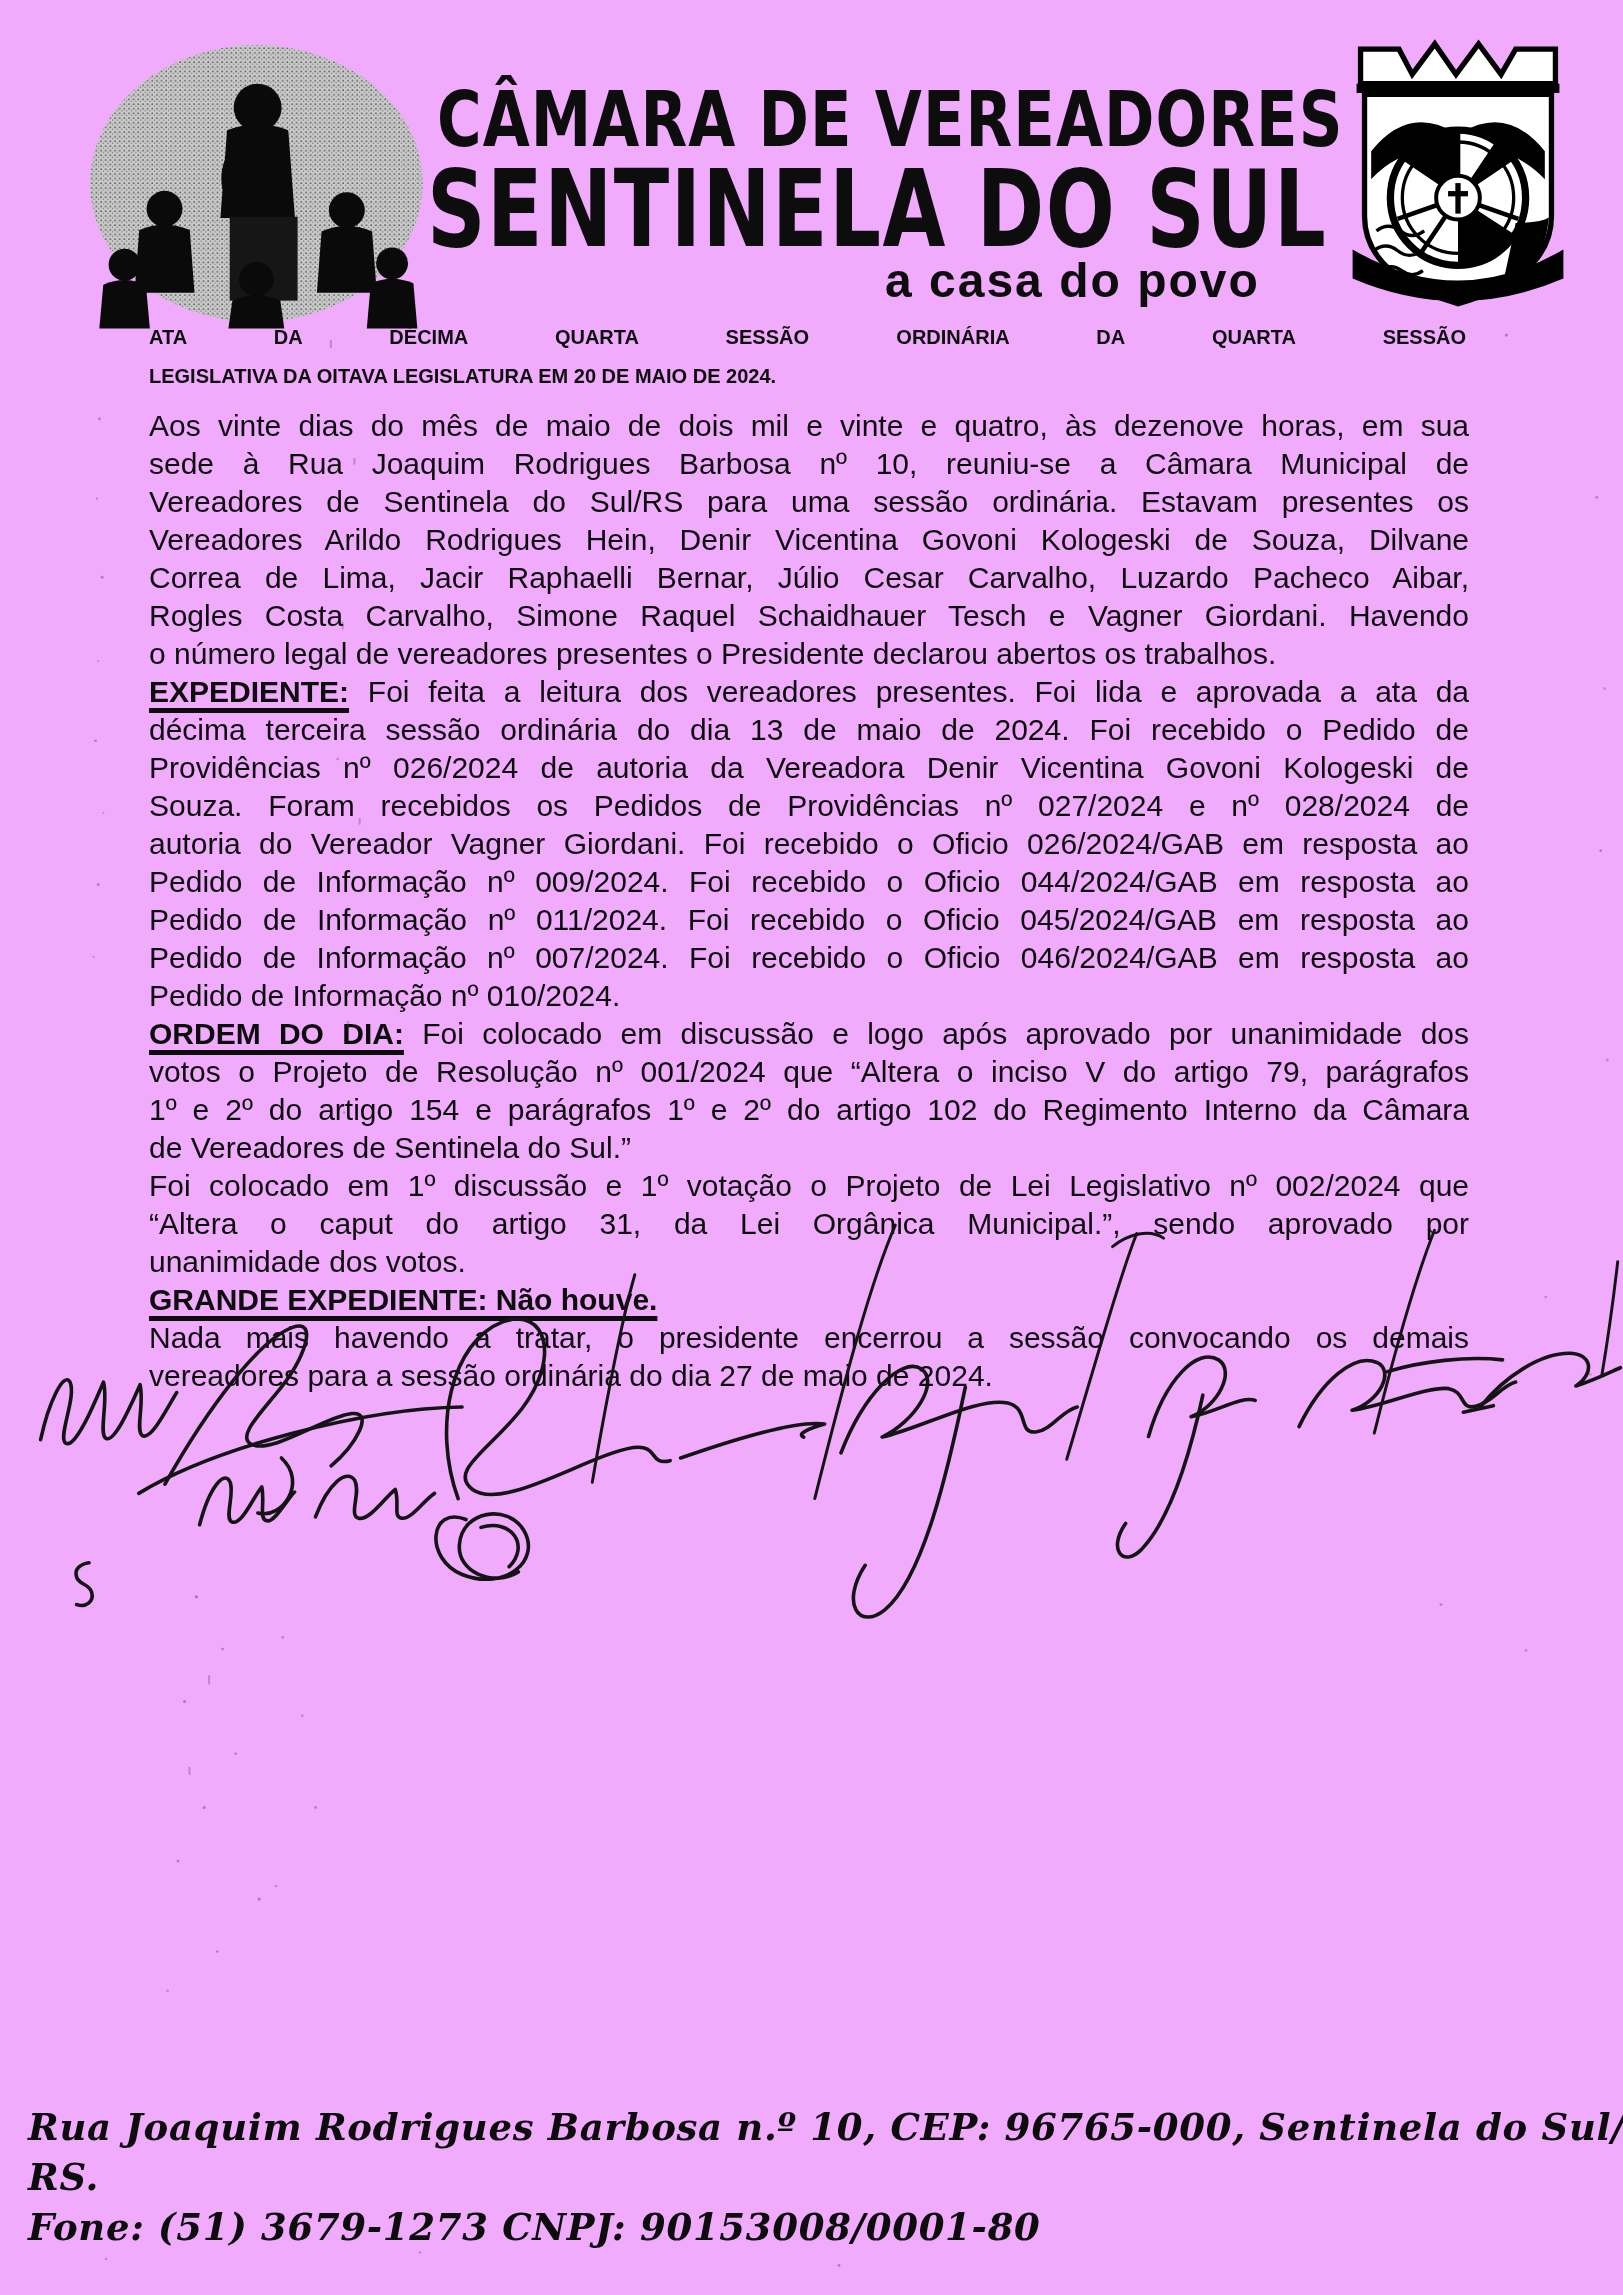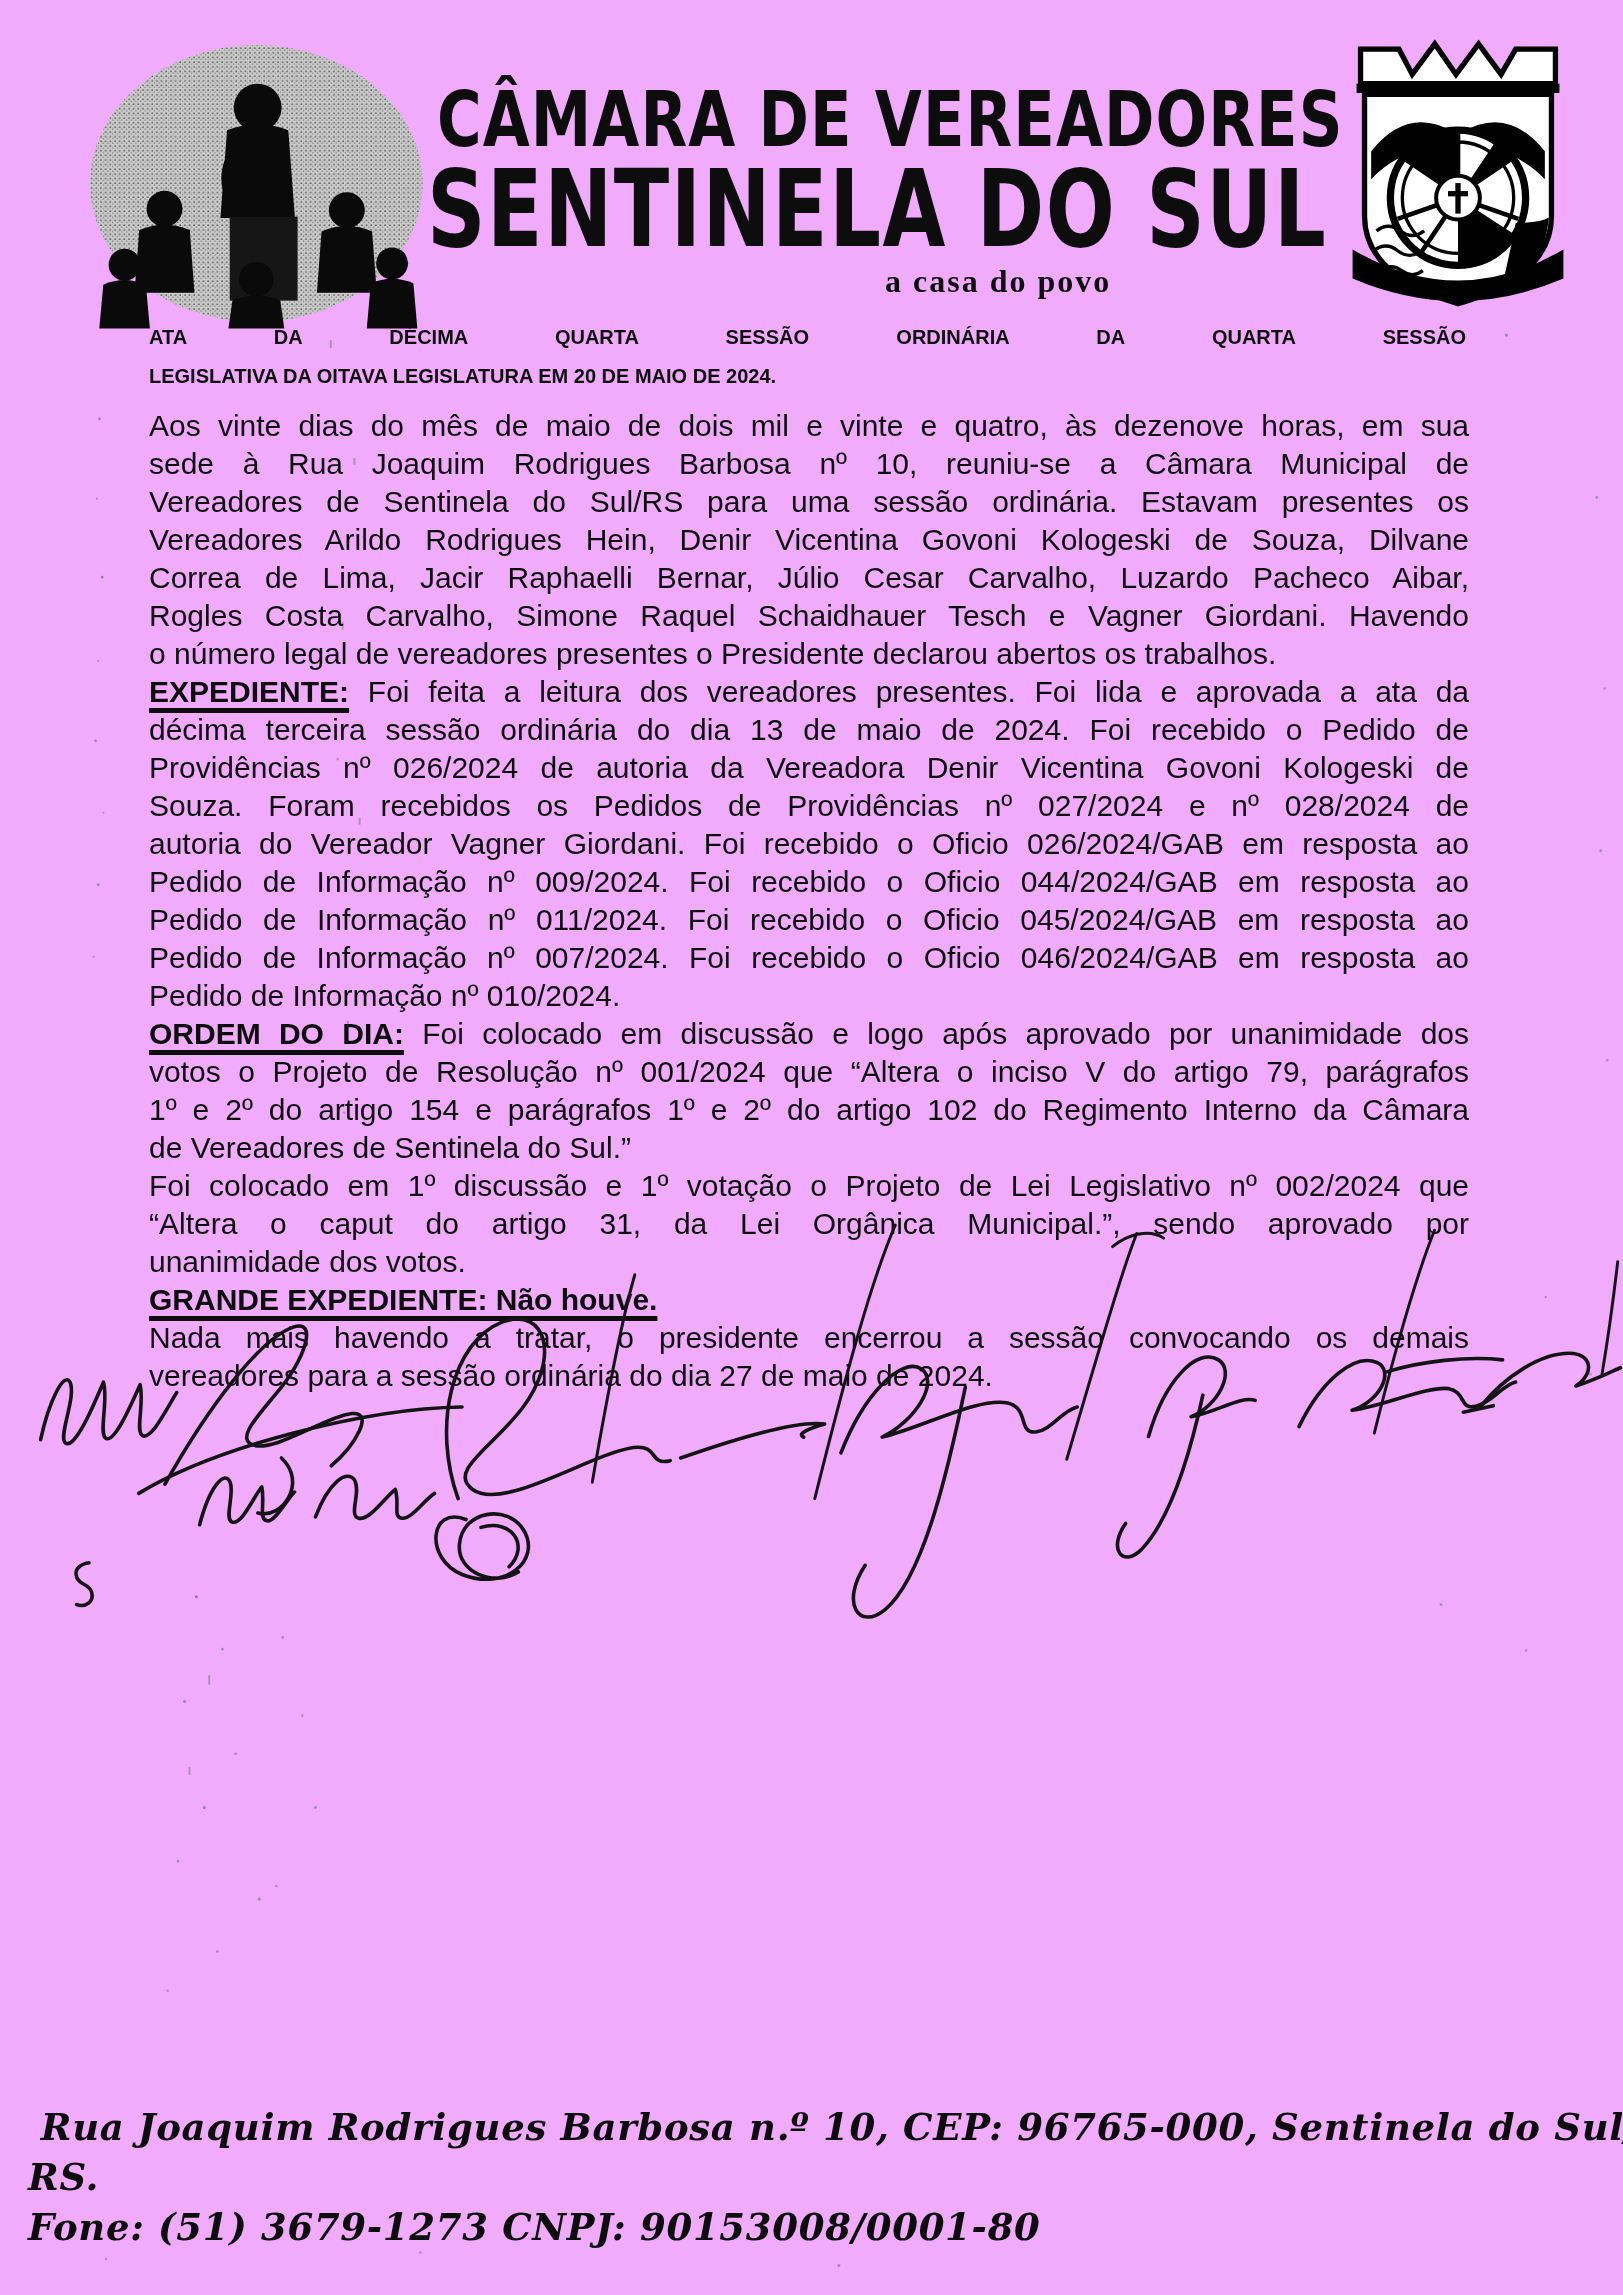--- a/index.html
+++ b/index.html
@@ -6,30 +6,30 @@
   .page{position:relative;width:1623px;height:2295px;background:#f0abfc;overflow:hidden;
         font-family:"Liberation Sans",sans-serif;color:#0d0d0d;}
   
   .logo{position:absolute;left:86px;top:42px;width:346px;height:287px;}
   .org1{position:absolute;left:437px;top:82px;font-family:"DejaVu Sans",sans-serif;font-weight:bold;
         font-size:76px;line-height:76px;letter-spacing:1.3px;white-space:nowrap;
         transform:scaleX(0.80);transform-origin:0 0;}
   .org2{position:absolute;left:427px;top:156px;font-family:"DejaVu Sans",sans-serif;font-weight:bold;
         font-size:107px;line-height:107px;letter-spacing:2px;white-space:nowrap;
         transform:scaleX(0.76);transform-origin:0 0;}
-  .tagline{position:absolute;left:885px;top:257px;font-family:Liberation Serif, serif;font-weight:bold;
-        font-size:32px;line-height:48px;letter-spacing:2px;white-space:nowrap;}
+  .tagline{position:absolute;left:885px;top:257px;font-family:Liberation Sans, sans-serif;font-weight:bold;
+        font-size:48px;line-height:48px;letter-spacing:2px;white-space:nowrap;}
   .crest{position:absolute;left:1342px;top:19.6px;width:232px;height:305px;z-index:3;}
   
   .title-block{position:absolute;left:149px;top:318px;width:1317px;z-index:1;}
   .title-block .line{font-size:20px;font-weight:bold;line-height:39px;white-space:normal;}
   .body-block{position:absolute;left:149px;top:407px;width:1320px;z-index:1;}
   .body-block .line{font-size:30px;line-height:38px;}
   .just{text-align:justify;text-align-last:justify;}
-  .left{text-align:center;text-align-last:left;}
+  .left{text-align:left;text-align-last:left;}
   .lead{font-weight:bold;text-decoration:underline;text-decoration-thickness:4.6px;text-underline-offset:5.9px;}
   
   .footer{position:absolute;left:0;top:2102px;width:1623px;text-align:center;z-index:1;
         font-family:"DejaVu Serif",serif;font-style:italic;font-weight:bold;padding-left:28px;}
   .footer .fline{font-size:37px;line-height:50px;letter-spacing:0.7px;}
   
   .overlay{position:absolute;left:0;top:0;width:1623px;height:2295px;z-index:4;pointer-events:none;}
   .overlay path{fill:none;stroke:#141414;stroke-linecap:round;stroke-linejoin:round;}
 </style>
 </head>

